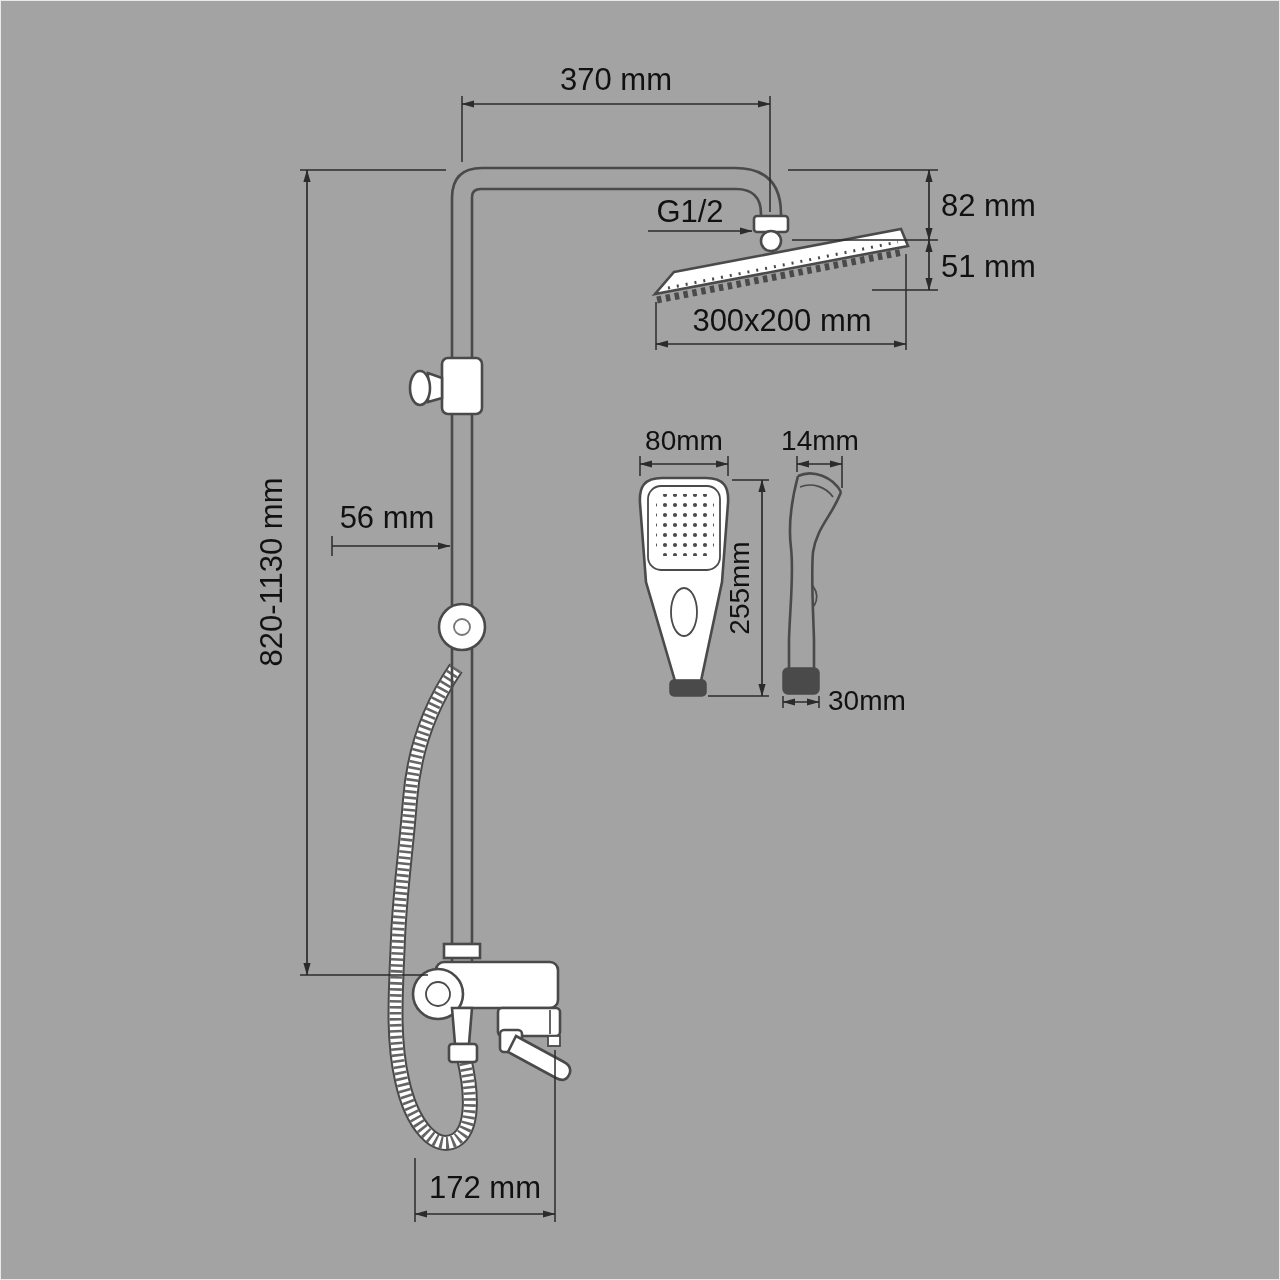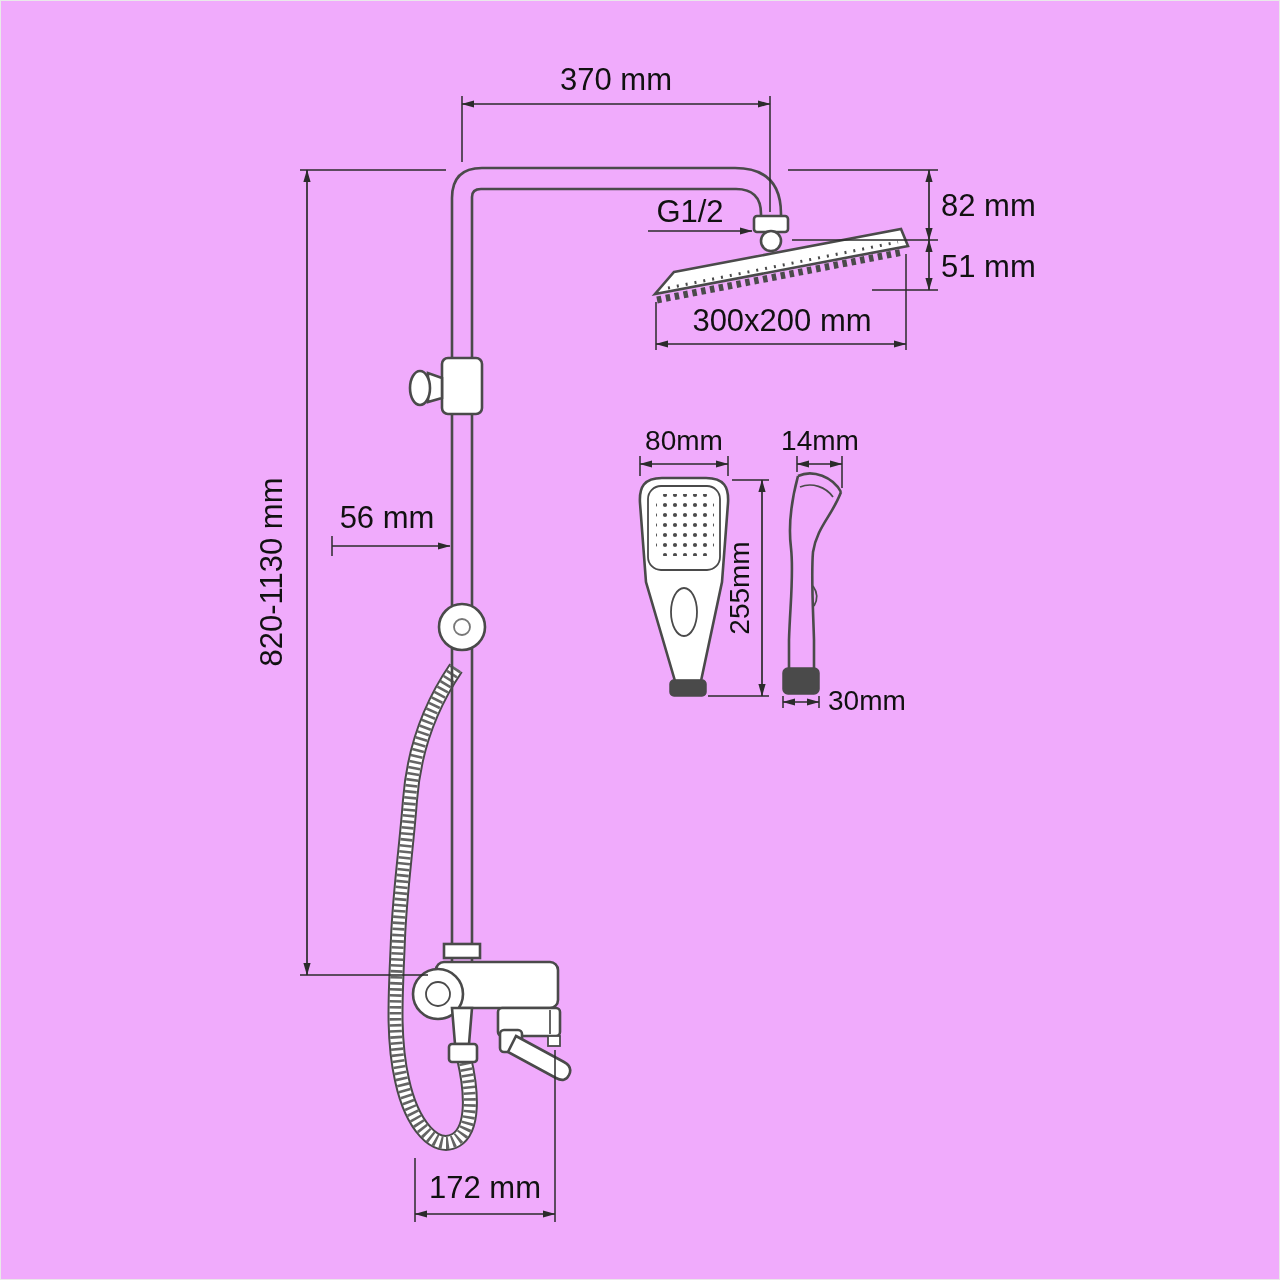--- a/index.html
+++ b/index.html
@@ -1,19 +1,19 @@
 <!DOCTYPE html>
 <html><head>
 <meta charset="utf-8">
 <style>
   html,body{margin:0;padding:0;background:#ffffff;}
   .stage{
     position:relative;
     width:1280px;height:1280px;
-    background:#f0abfc;
+    background:#a3a3a3;
     box-shadow: inset 0 0 0 1px #e9e9e9;
     font-family:"Liberation Sans", sans-serif;
   }
   svg{display:block;}
   .ln{fill:none;stroke:#4a4a4a;stroke-width:2.6;}
   .lnthin{fill:none;stroke:#4a4a4a;stroke-width:1.7;}
   .fw{fill:#ffffff;stroke:#4a4a4a;stroke-width:2.6;}
   .fwthin{fill:#ffffff;stroke:#4a4a4a;stroke-width:1.8;}
   .dark{fill:#4a4a4a;stroke:#4a4a4a;stroke-width:1.5;}
   .ext{fill:none;stroke:#2b2b2b;stroke-width:1.5;}

